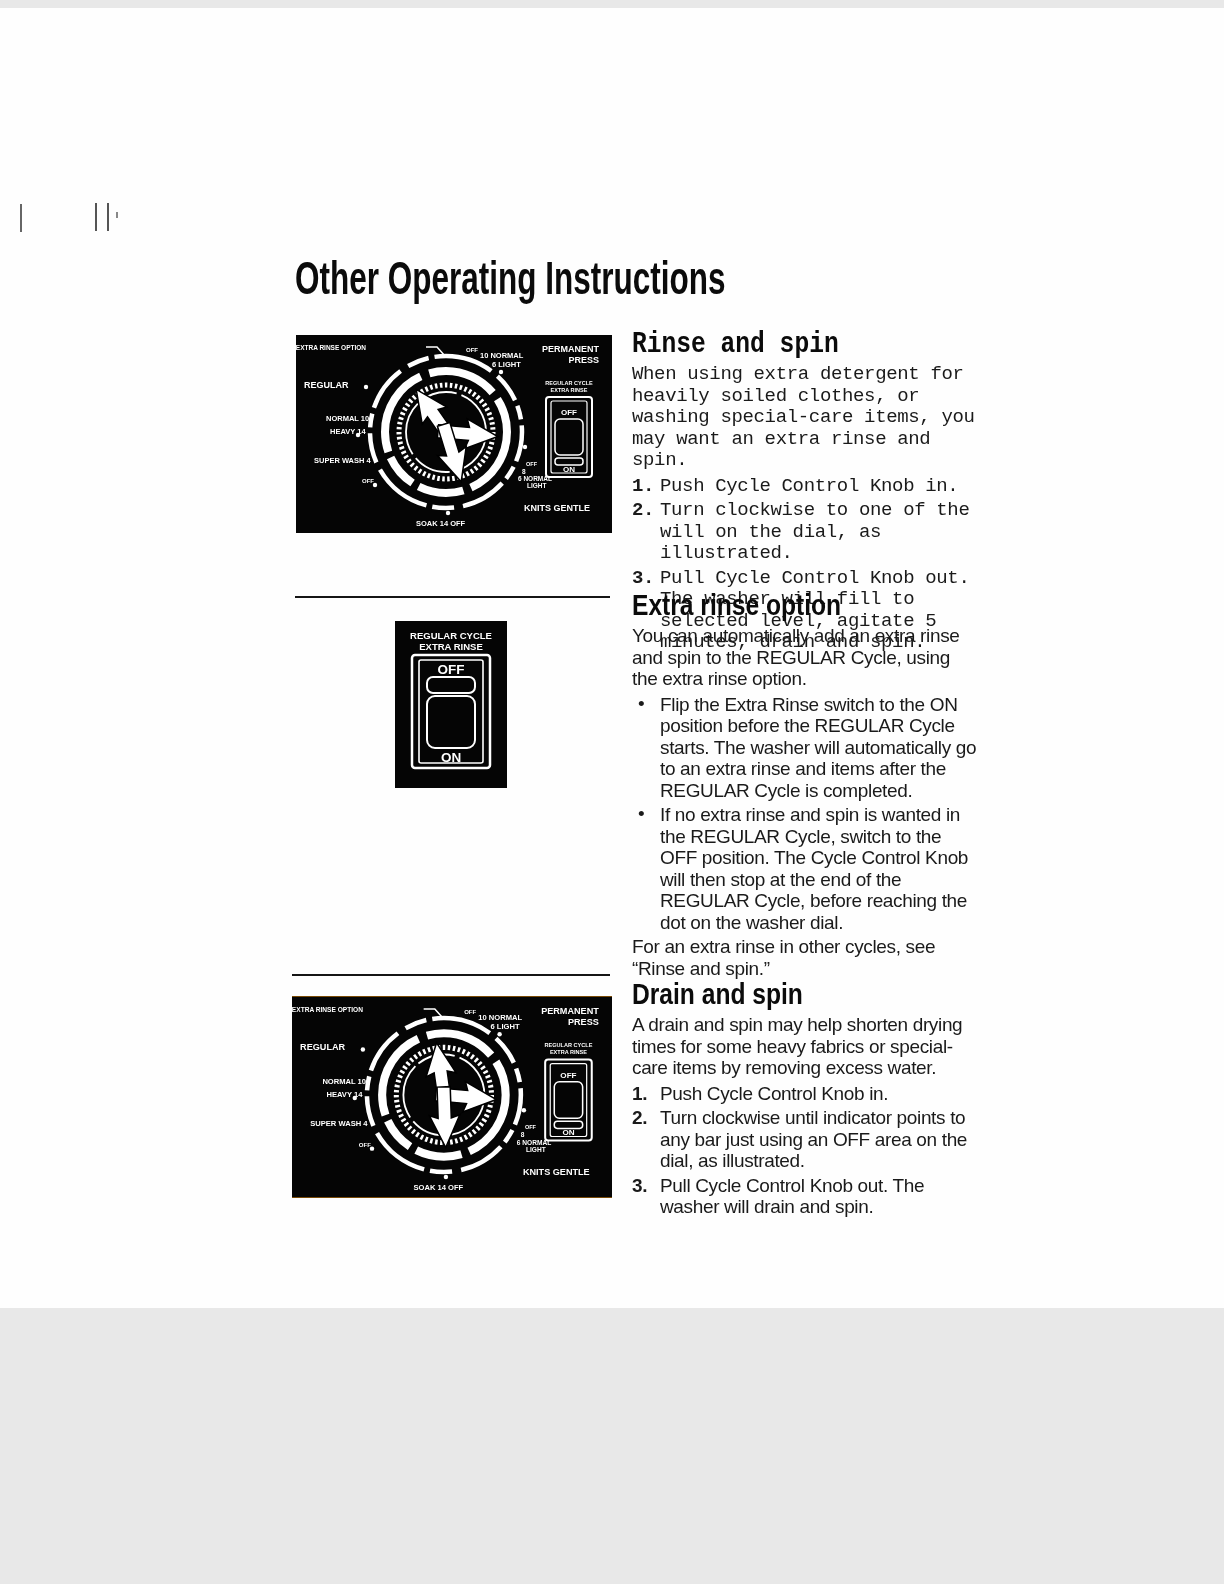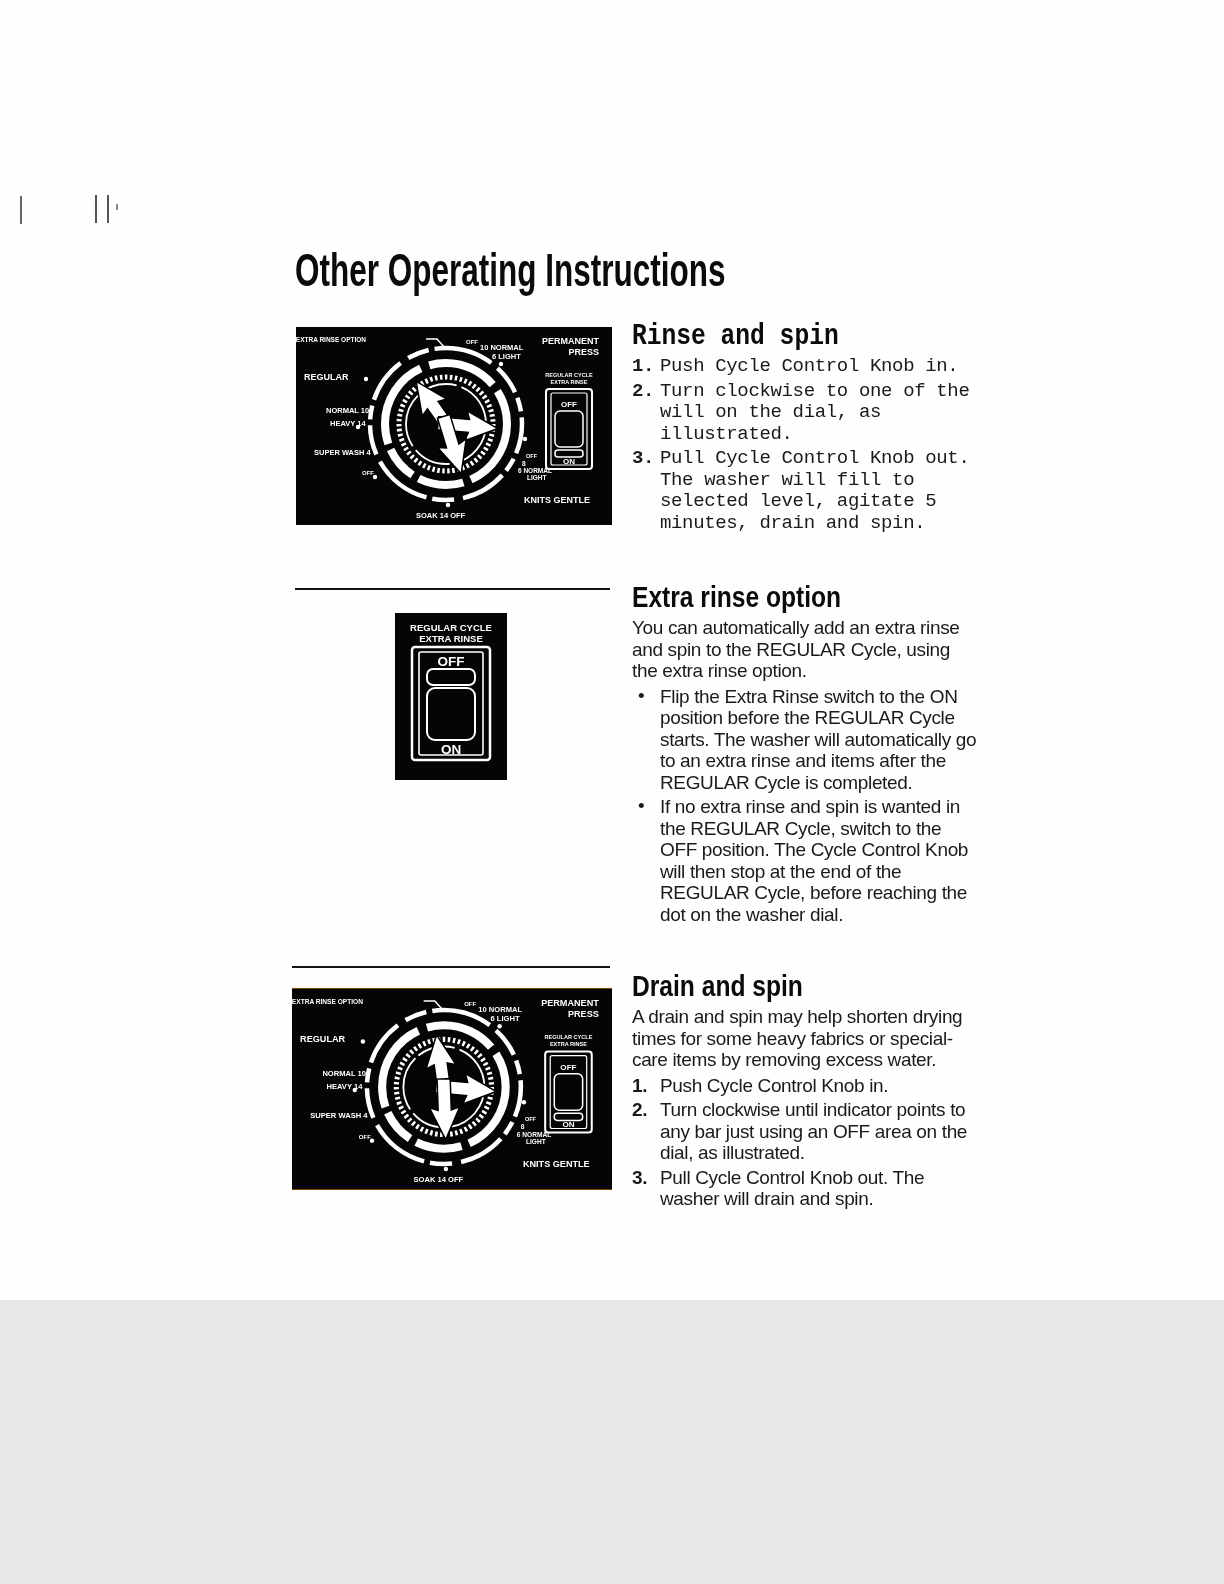--- a/index.html
+++ b/index.html
@@ -1,17 +1,17 @@
 <!DOCTYPE html>
 <html><head>
 <meta charset="utf-8">
 <style>
   html,body{margin:0;padding:0;background:#e8e8e8;}
   .page{
-    position:relative;width:1224px;height:1300px;margin:0 auto;
+    position:relative;width:1224px;height:1300px;margin:8px auto;
     background:#fefefe;overflow:hidden;
     font-family:"Liberation Sans",sans-serif;color:#1a1a1a;
   }
   .scan-mark{position:absolute;background:#666;}
   h1.title{
     position:absolute;left:295px;top:246px;margin:0;
     font-size:47px;font-weight:bold;line-height:1.0;color:#0b0b0b;
     transform:scaleX(0.67);transform-origin:left top;white-space:nowrap;
   }
   .fig{position:absolute;background:#a16207;}
@@ -175,34 +175,36 @@
         <rect x="259" y="84" width="28" height="36" rx="5" stroke-width="1.5"></rect>
         <rect x="259" y="123" width="28" height="7" rx="3" stroke-width="1.5"></rect>
       </g>
       <text x="273" y="80" font-size="8" font-weight="bold" fill="#fff" text-anchor="middle">OFF</text>
       <text x="273" y="137" font-size="8" font-weight="bold" fill="#fff" text-anchor="middle">ON</text>
     </svg>
   </div>
 
   <section class="col-section" style="top:320px;font-family:Liberation Mono, monospace;">
     <h2>Rinse and spin</h2>
+    <p>When using extra detergent for heavily soiled clothes, or washing special-care items, you may want an extra rinse and spin.</p>
     <ol class="steps">
       <li><span class="num">1.</span><span>Push Cycle Control Knob in.</span></li>
       <li><span class="num">2.</span><span>Turn clockwise to one of the will on the dial, as illustrated.</span></li>
       <li><span class="num">3.</span><span>Pull Cycle Control Knob out. The washer will fill to selected level, agitate 5 minutes, drain and spin.</span></li>
     </ol>
   </section>
 
   <section class="col-section" style="top:581px;">
     <h2>Extra rinse option</h2>
     <p>You can automatically add an extra rinse and spin to the REGULAR Cycle, using the extra rinse option.</p>
     <ul class="bullets">
       <li><span class="blt">•</span><span>Flip the Extra Rinse switch to the ON position before the REGULAR Cycle starts. The washer will automatically go to an extra rinse and items after the REGULAR Cycle is completed.</span></li>
       <li><span class="blt">•</span><span>If no extra rinse and spin is wanted in the REGULAR Cycle, switch to the OFF position. The Cycle Control Knob will then stop at the end of the REGULAR Cycle, before reaching the dot on the washer dial.</span></li>
     </ul>
+    <p>For an extra rinse in other cycles, see “Rinse and spin.”</p>
   </section>
 
   <section class="col-section" style="top:970px;">
     <h2>Drain and spin</h2>
     <p>A drain and spin may help shorten drying times for some heavy fabrics or special-care items by removing excess water.</p>
     <ol class="steps">
       <li><span class="num">1.</span><span>Push Cycle Control Knob in.</span></li>
       <li><span class="num">2.</span><span>Turn clockwise until indicator points to any bar just using an OFF area on the dial, as illustrated.</span></li>
       <li><span class="num">3.</span><span>Pull Cycle Control Knob out. The washer will drain and spin.</span></li>
     </ol>

